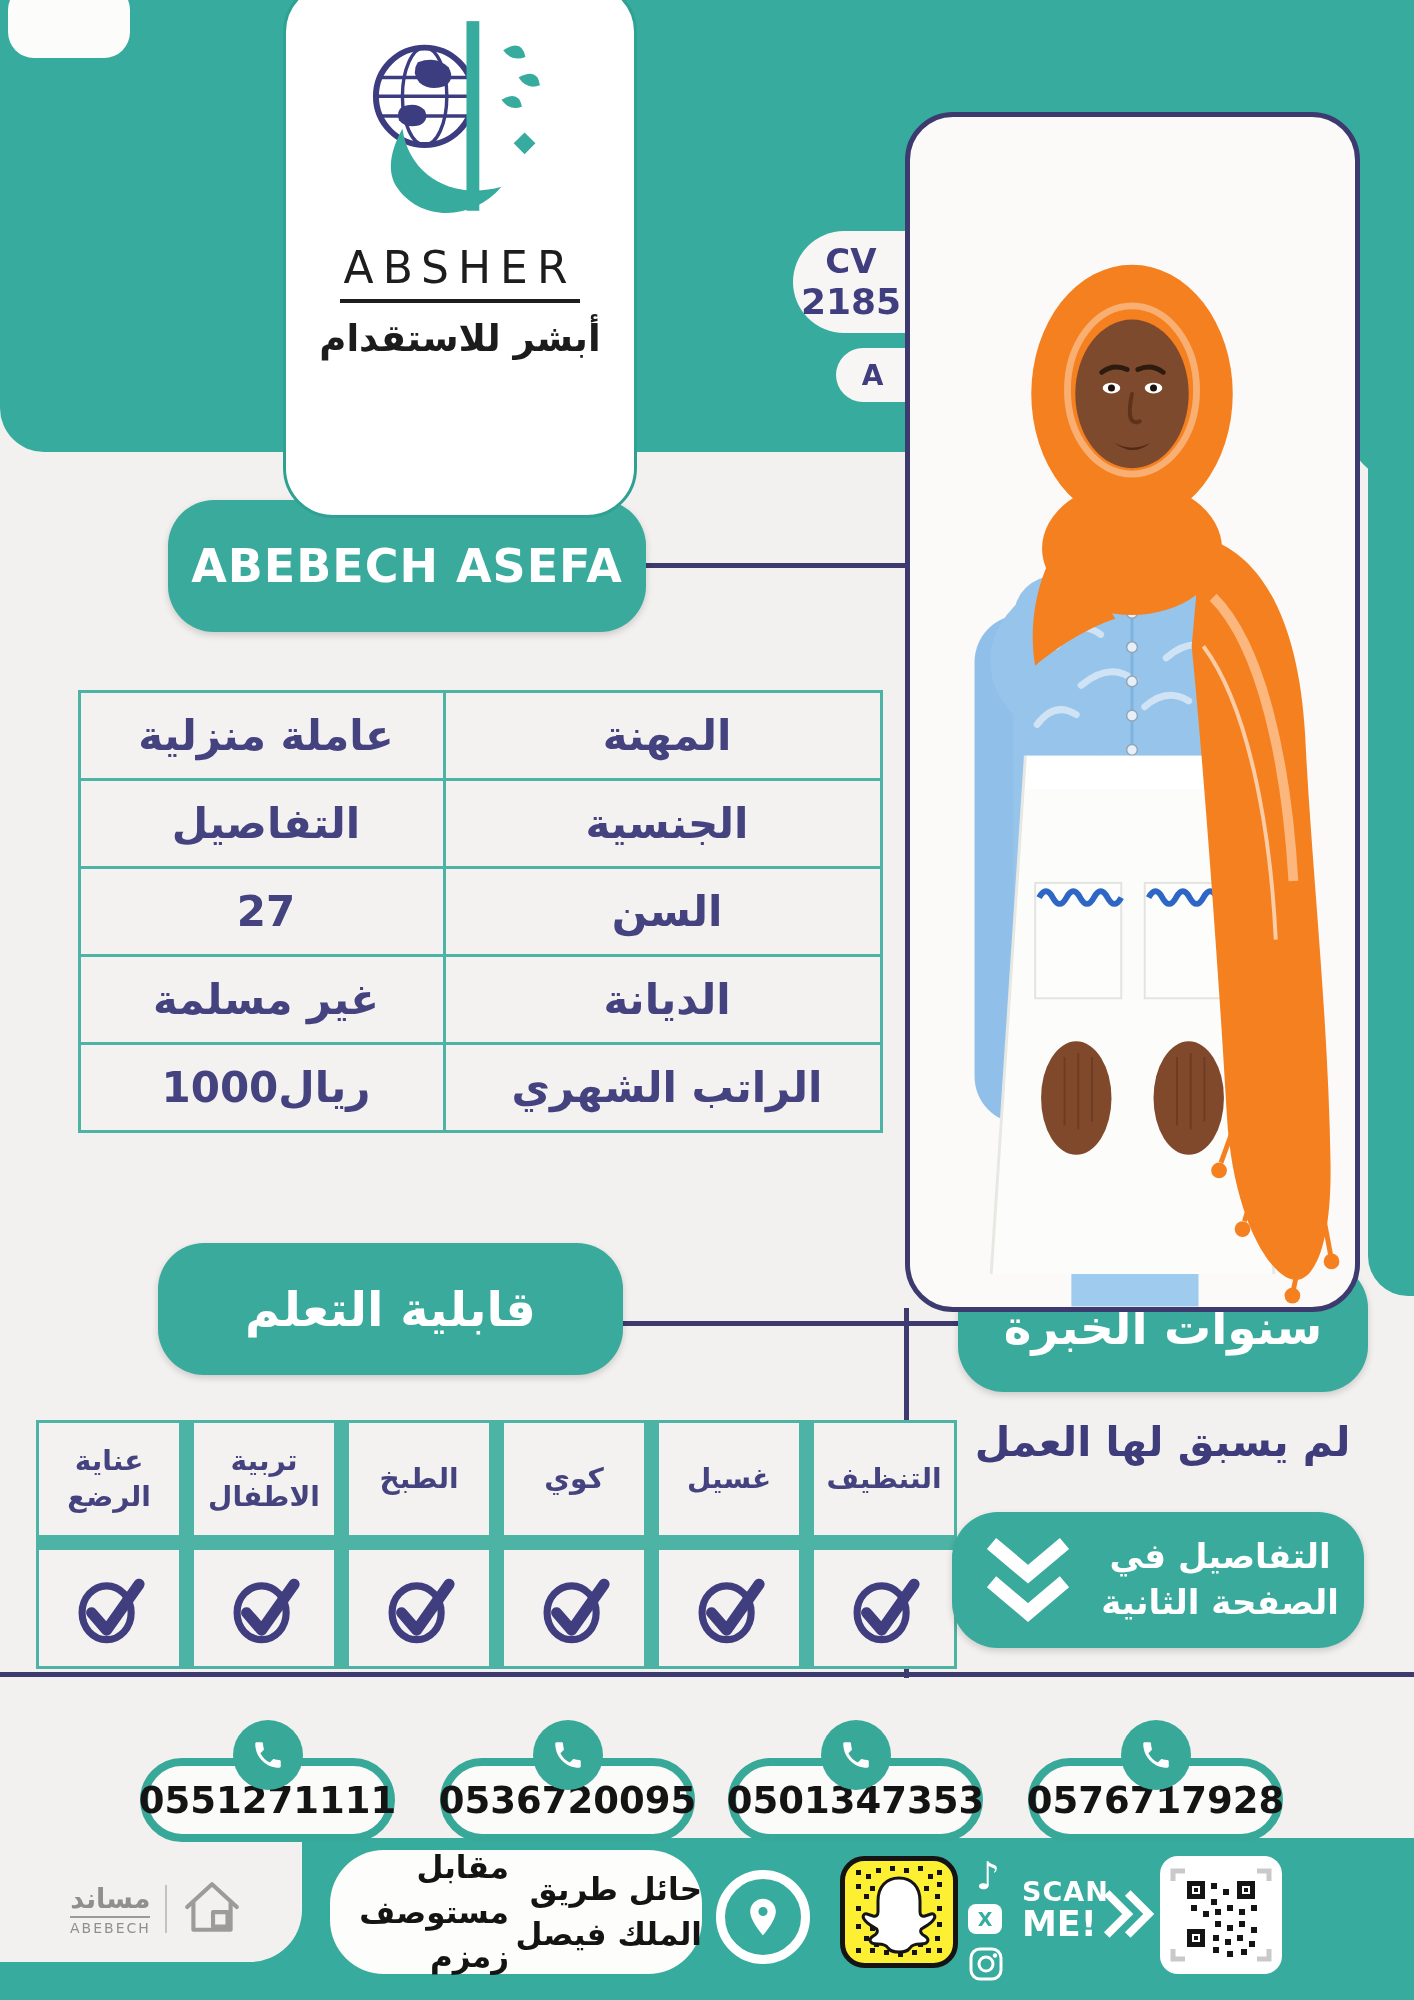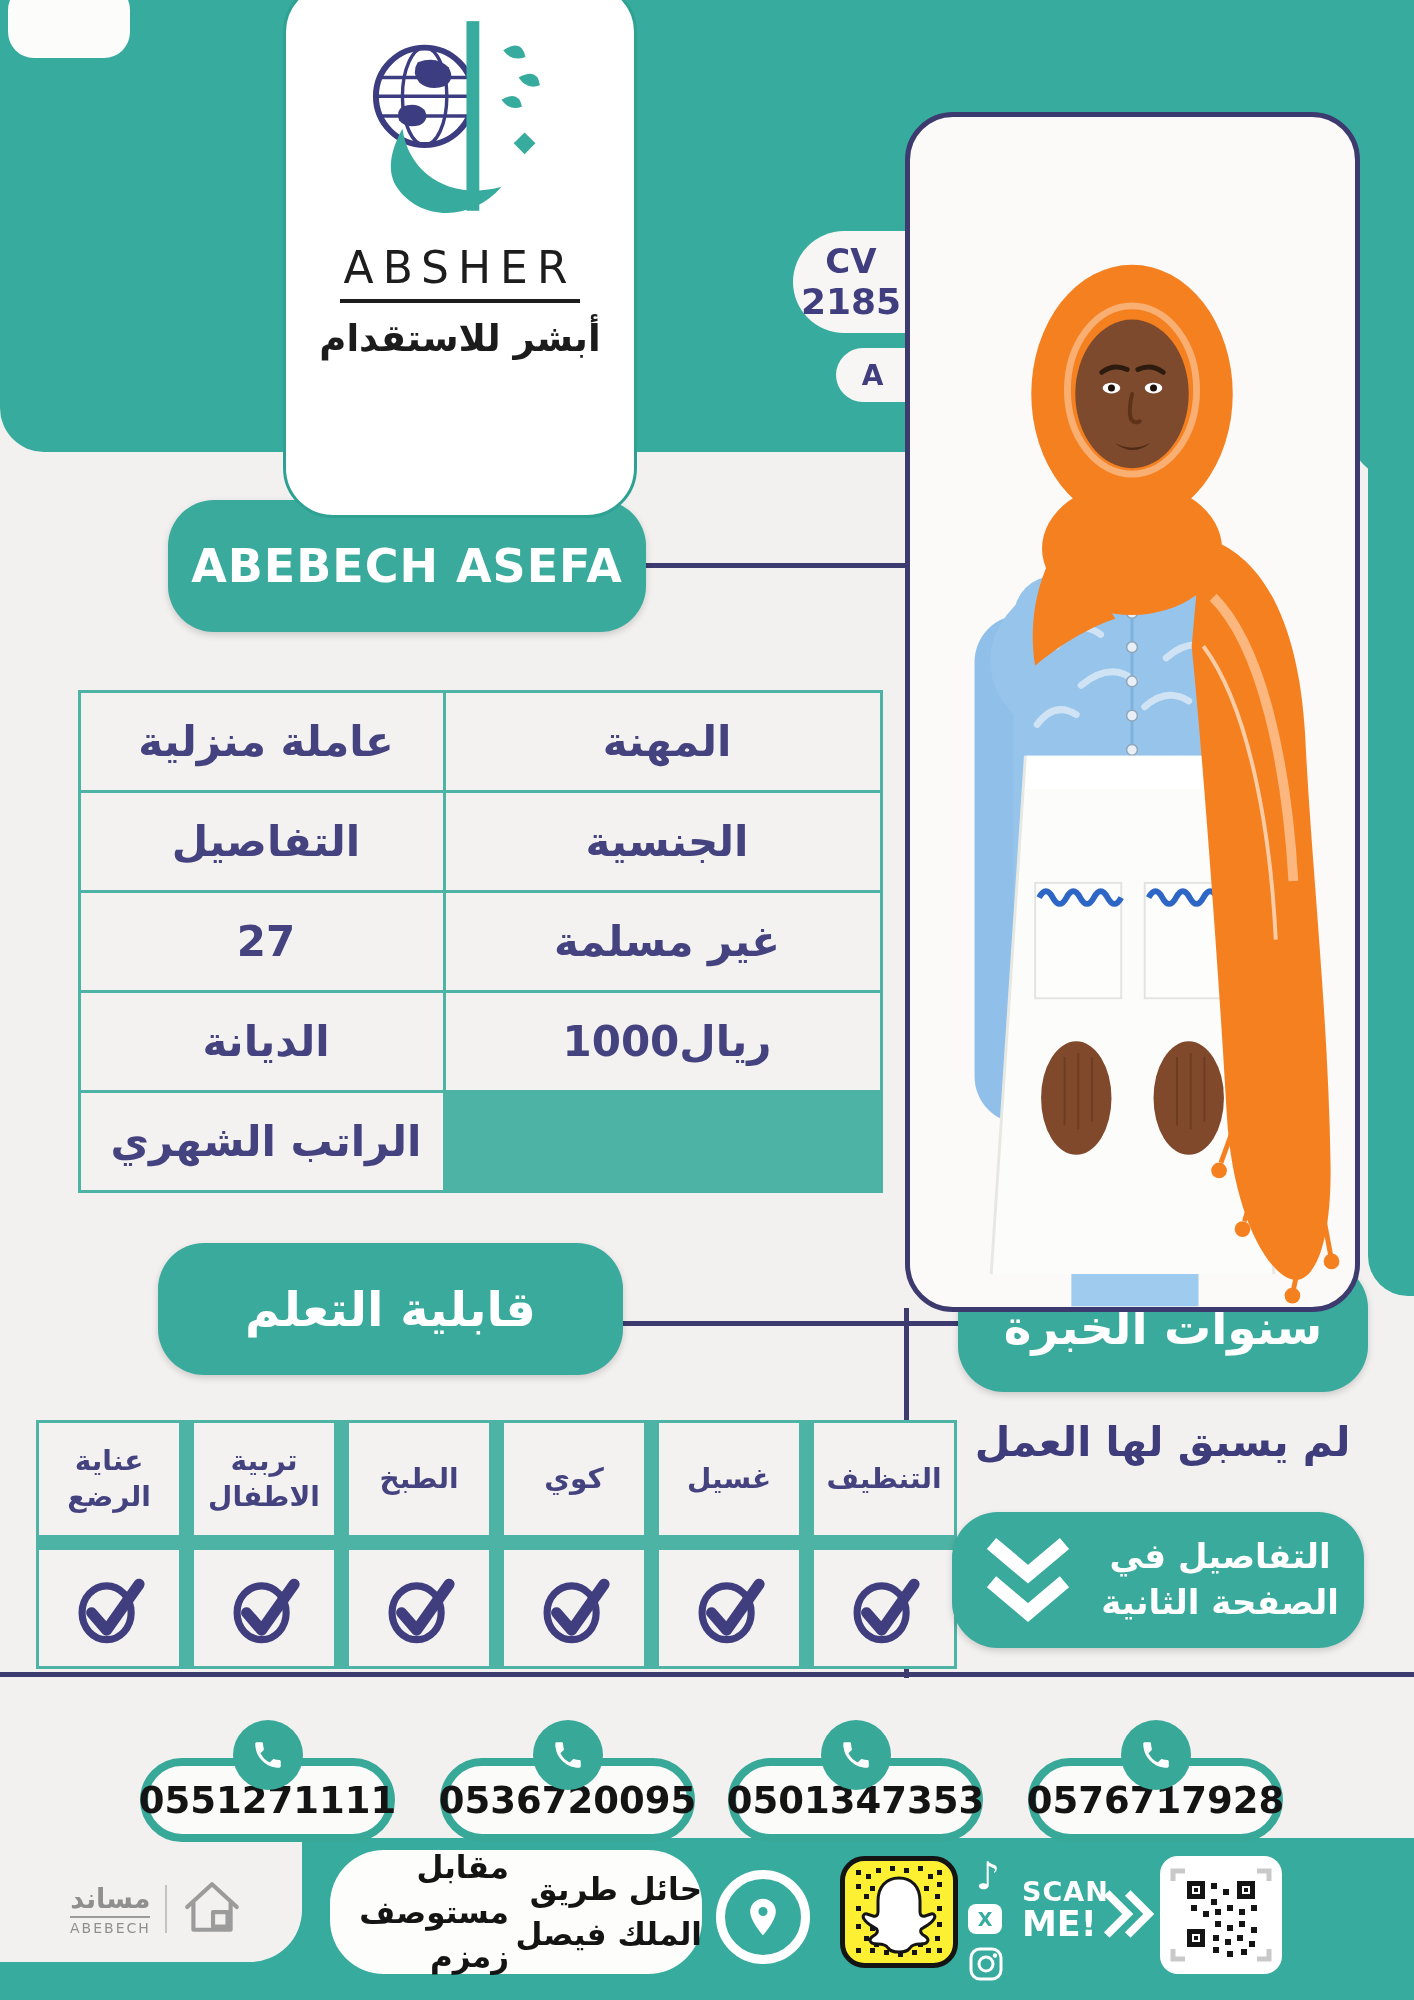--- a/index.html
+++ b/index.html
@@ -44,21 +44,21 @@
   .exp-banner{left:958px;top:1262px;width:410px;height:130px;font-size:47px;direction:rtl;}
   .details-pill{left:952px;top:1512px;width:412px;height:136px;border-radius:46px;background:#39aa9c;
                 z-index:3;display:flex;align-items:center;box-shadow:0 3px 7px rgba(0,0,0,.16);}
   .details-text{flex:1;text-align:center;color:#fff;font-weight:bold;font-size:34px;line-height:1.35;direction:rtl;}
   .exp-status{left:940px;top:1418px;width:445px;text-align:center;color:#3e3c7a;font-weight:bold;
               font-size:41px;z-index:3;direction:rtl;}
 
   
   .info{left:78px;top:690px;display:grid;grid-template-columns:362px 434px;gap:3px;padding:3px;
         background:#4db3a4;z-index:3;}
-  .info .cell{height:97px;background:#f3f2f0;display:flex;align-items:center;justify-content:center;
+  .info .cell{height:85px;background:#f3f2f0;display:flex;align-items:center;justify-content:center;
               color:#45437f;font-weight:bold;font-size:42px;text-align:center;padding-left:8px;}
 
   
   .skills{left:36px;top:1420px;display:grid;grid-template-columns:repeat(6,140px);gap:15px;padding:3px;
           background:#4db3a4;z-index:3;}
   .skills .hcell{height:112px;background:#f3f2f0;display:flex;align-items:center;justify-content:center;
                  color:#45437f;font-weight:bold;font-size:28px;text-align:center;line-height:1.3;direction:rtl;padding:0 4px;box-sizing:border-box;}
   .skills .ccell{height:116px;background:#f3f2f0;display:flex;align-items:center;justify-content:center;}
 
   
@@ -197,20 +197,21 @@
   <div class="abs teal-pill name-banner">
     <span>ABEBECH ASEFA</span>
   </div>
 
   <div class="abs info">
     <div class="cell">عاملة منزلية</div>
     <div class="cell">المهنة</div>
     <div class="cell">التفاصيل</div>
     <div class="cell">الجنسية</div>
     <div class="cell">27</div>
+    <div class="cell">السن</div>
     <div class="cell">غير مسلمة</div>
     <div class="cell">الديانة</div>
     <div class="cell">1000ريال</div>
     <div class="cell">الراتب الشهري</div>
   </div>
 
   <div class="abs teal-pill learn-banner">
     <span>قابلية التعلم</span>
   </div>
 

